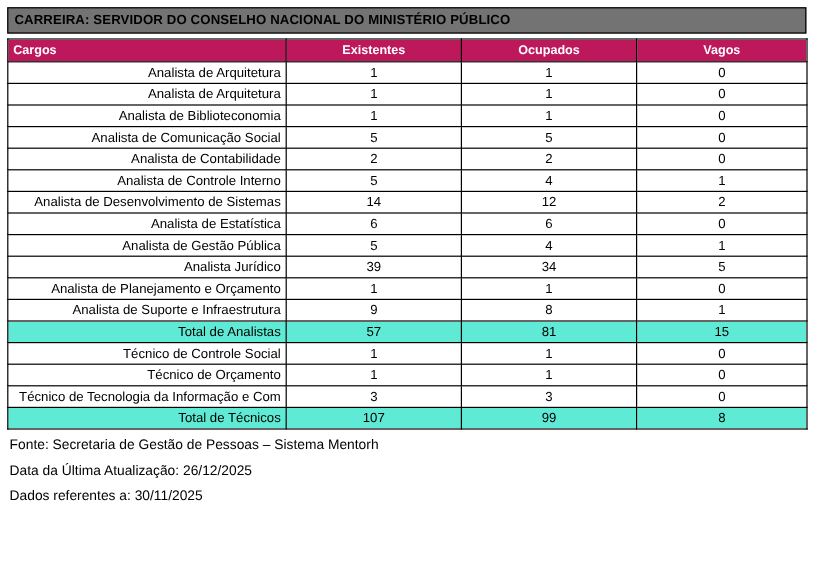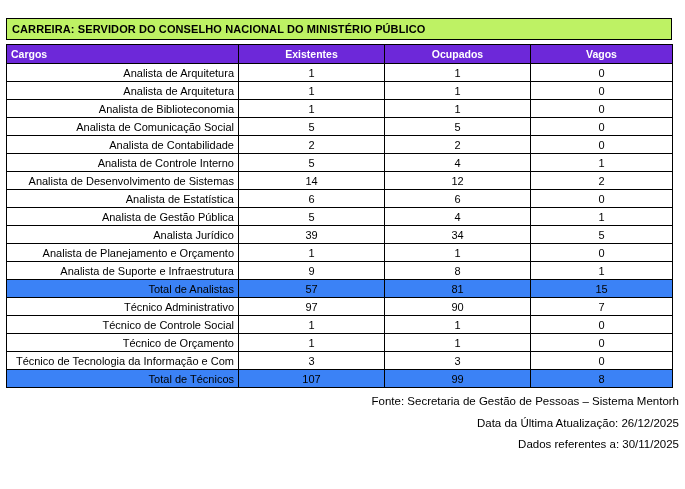--- a/index.html
+++ b/index.html
@@ -14,29 +14,28 @@
     font-size: 11px;
     color: #000000;
     overflow: hidden;
   }
   .page {
     padding: 6px 6px 0 6px;
     box-sizing: border-box;
     width: 685px;
   }
   .title-bar {
-    background: #bef264;
+    background: #737373;
     border: 1px solid #000000;
     font-weight: bold;
     font-size: 11px;
     padding: 4px 5px;
     letter-spacing: 0.1px;
     box-sizing: border-box;
     width: 666px;
-    margin-top: 12px;
   }
   table.data {
     border-collapse: collapse;
     table-layout: fixed;
     width: 666px;
     margin-top: 4px;
   }
   table.data col.c0 { width: 232px; }
   table.data col.c1 { width: 146px; }
   table.data col.c2 { width: 146px; }
@@ -44,49 +43,48 @@
   table.data th, table.data td {
     border: 1px solid #000000;
     height: 18px;
     font-size: 11px;
     padding: 0 4px;
     box-sizing: border-box;
     overflow: hidden;
     white-space: nowrap;
   }
   table.data thead th {
-    background: #6d28d9;
+    background: #be185d;
     color: #ffffff;
     font-weight: bold;
     font-size: 10.5px;
     text-align: center;
     height: 19px;
   }
   table.data thead th.first {
     text-align: left;
   }
   table.data td.label {
     text-align: right;
   }
   table.data td.num {
     text-align: center;
   }
   table.data tr.total td {
-    background: #3b82f6;
+    background: #5eead4;
   }
   .footnotes {
     margin-top: 8px;
     padding-left: 2px;
   }
   .footnotes div {
     font-size: 11.5px;
     line-height: 1.0;
     margin-bottom: 10px;
     white-space: nowrap;
-    text-align: right;
   }
 </style>
 </head>
 <body>
 
 <div class="page">
 
   <div class="title-bar">CARREIRA: SERVIDOR DO CONSELHO NACIONAL DO MINISTÉRIO PÚBLICO</div>
 
   <table class="data">
@@ -177,26 +175,20 @@
           <td class="num">8</td>
           <td class="num">1</td>
         </tr>
         <tr class="total">
           <td class="label">Total de Analistas</td>
           <td class="num">57</td>
           <td class="num">81</td>
           <td class="num">15</td>
         </tr>
         <tr>
-          <td class="label">Técnico Administrativo</td>
-          <td class="num">97</td>
-          <td class="num">90</td>
-          <td class="num">7</td>
-        </tr>
-        <tr>
           <td class="label">Técnico de Controle Social</td>
           <td class="num">1</td>
           <td class="num">1</td>
           <td class="num">0</td>
         </tr>
         <tr>
           <td class="label">Técnico de Orçamento</td>
           <td class="num">1</td>
           <td class="num">1</td>
           <td class="num">0</td>

